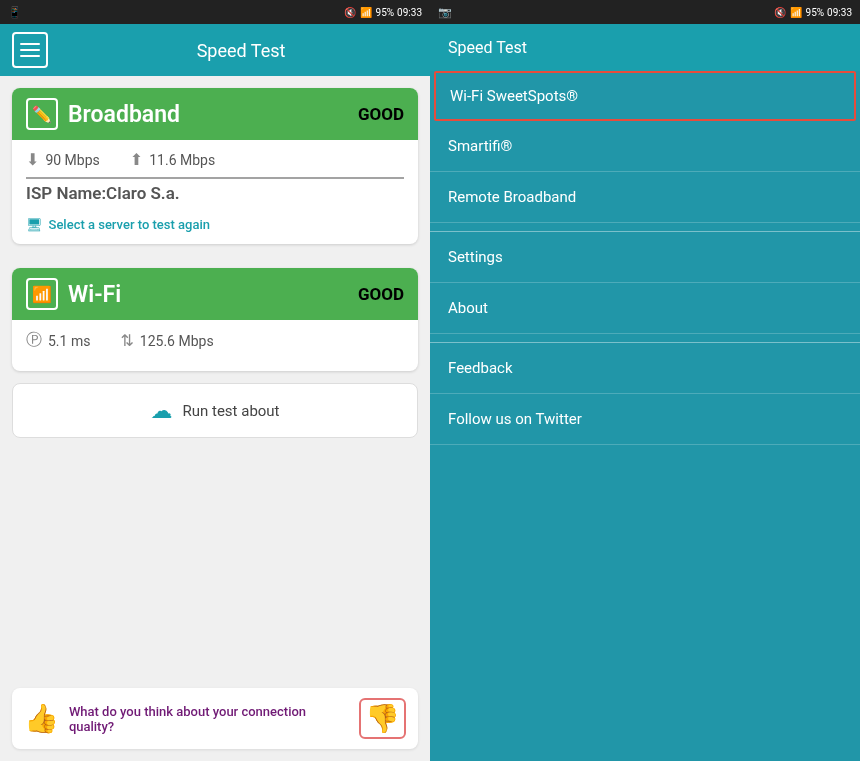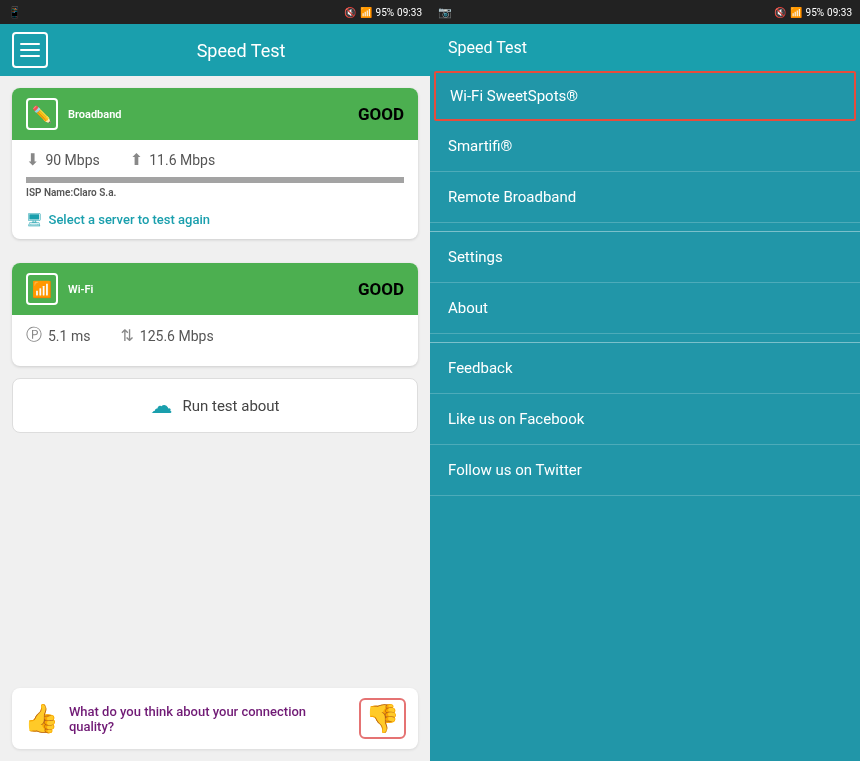--- a/index.html
+++ b/index.html
@@ -108,21 +108,21 @@
       border: 2px solid white;
       border-radius: 4px;
       display: flex;
       align-items: center;
       justify-content: center;
       color: white;
       font-size: 16px;
     }
     .card-header-label {
       color: white;
-      font-size: 11px;
+      font-size: 23px;
       font-weight: 600;
     }
     .card-header-status {
       color: #000000;
       font-size: 17px;
       font-weight: 700;
     }
     .card-body {
       padding: 10px 14px 12px;
     }
@@ -134,24 +134,24 @@
     .stat-item {
       display: flex;
       align-items: center;
       gap: 6px;
       color: #555;
       font-size: 14px;
     }
     .stat-icon { font-size: 16px; color: #888; }
     .isp-line {
       color: #555;
-      font-size: 10px;
+      font-size: 17px;
       margin-bottom: 8px;
       padding-top: 4px;
-      border-top: 6px solid #a3a3a3;
+      border-top: 2px solid #a3a3a3;
     }
     .isp-line span { font-weight: 600; }
     .server-link {
       display: flex;
       align-items: center;
       gap: 6px;
       color: #1a9fad;
       font-size: 13px;
       font-weight: 500;
       cursor: pointer;
@@ -368,18 +368,15 @@
   <div class="menu-item section-gap">
     <span>Settings</span>
   </div>
   <div class="menu-item">
     <span>About</span>
   </div>
   <div class="menu-item section-gap">
     <span>Feedback</span>
   </div>
   <div class="menu-item">
-    <span>Like us on Facebook</span>
-  </div>
-  <div class="menu-item">
     <span>Follow us on Twitter</span>
   </div>
 </div>
 
 </body></html>

